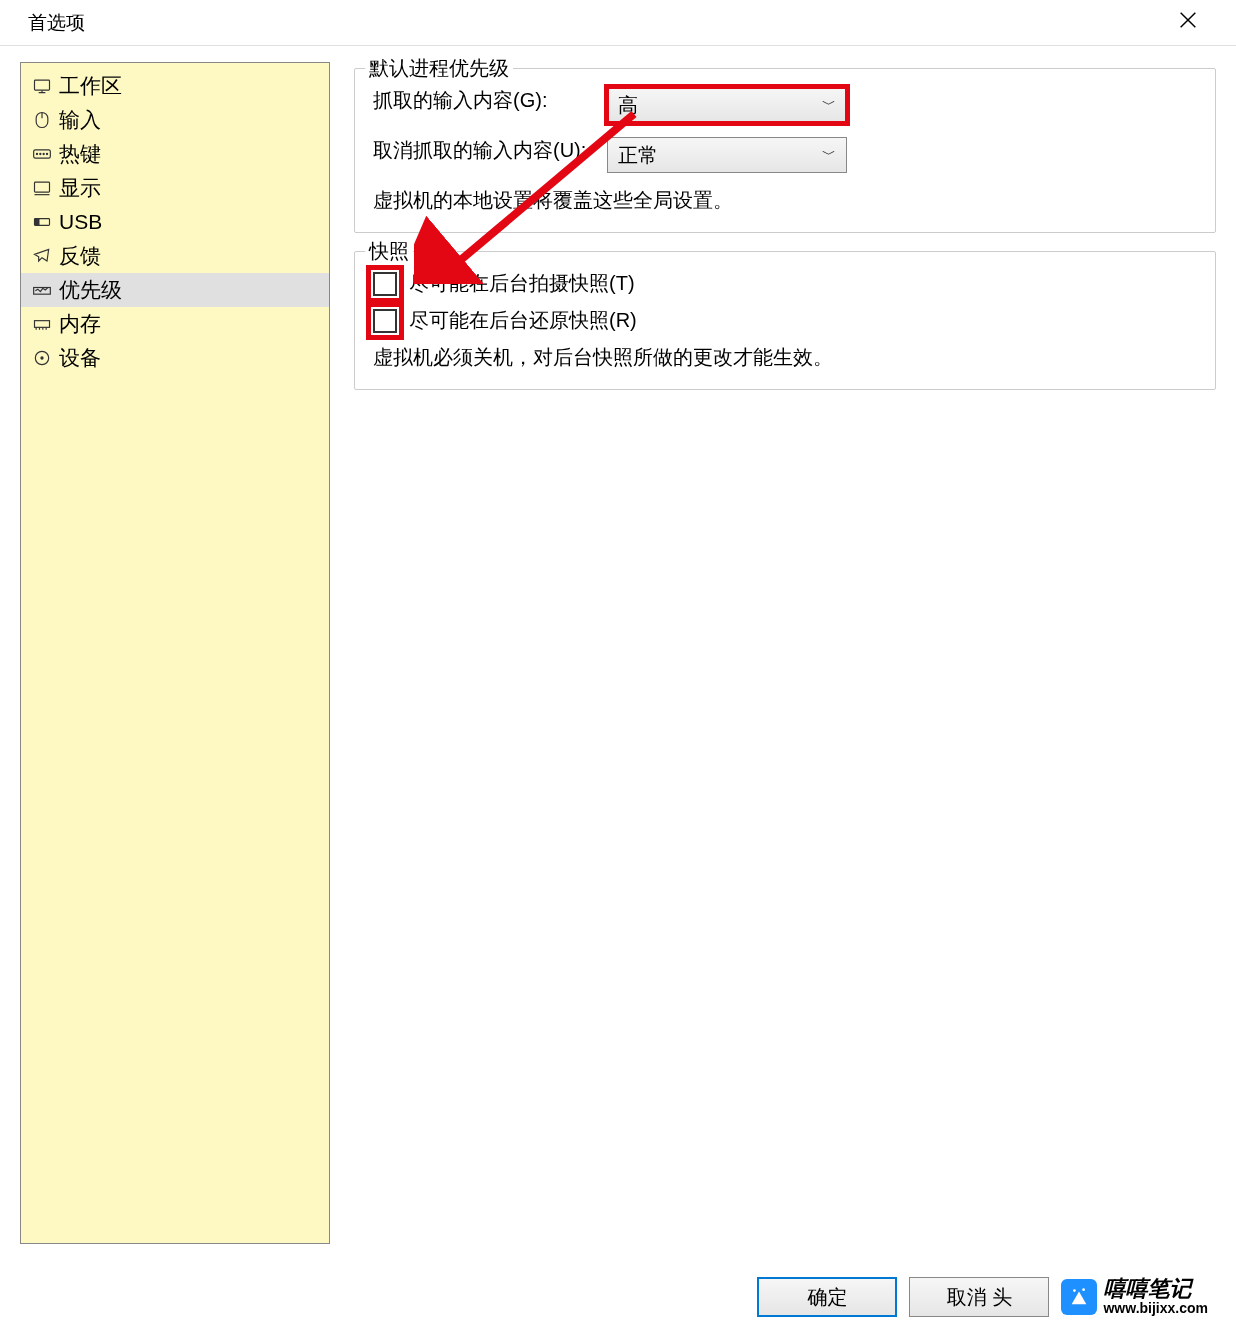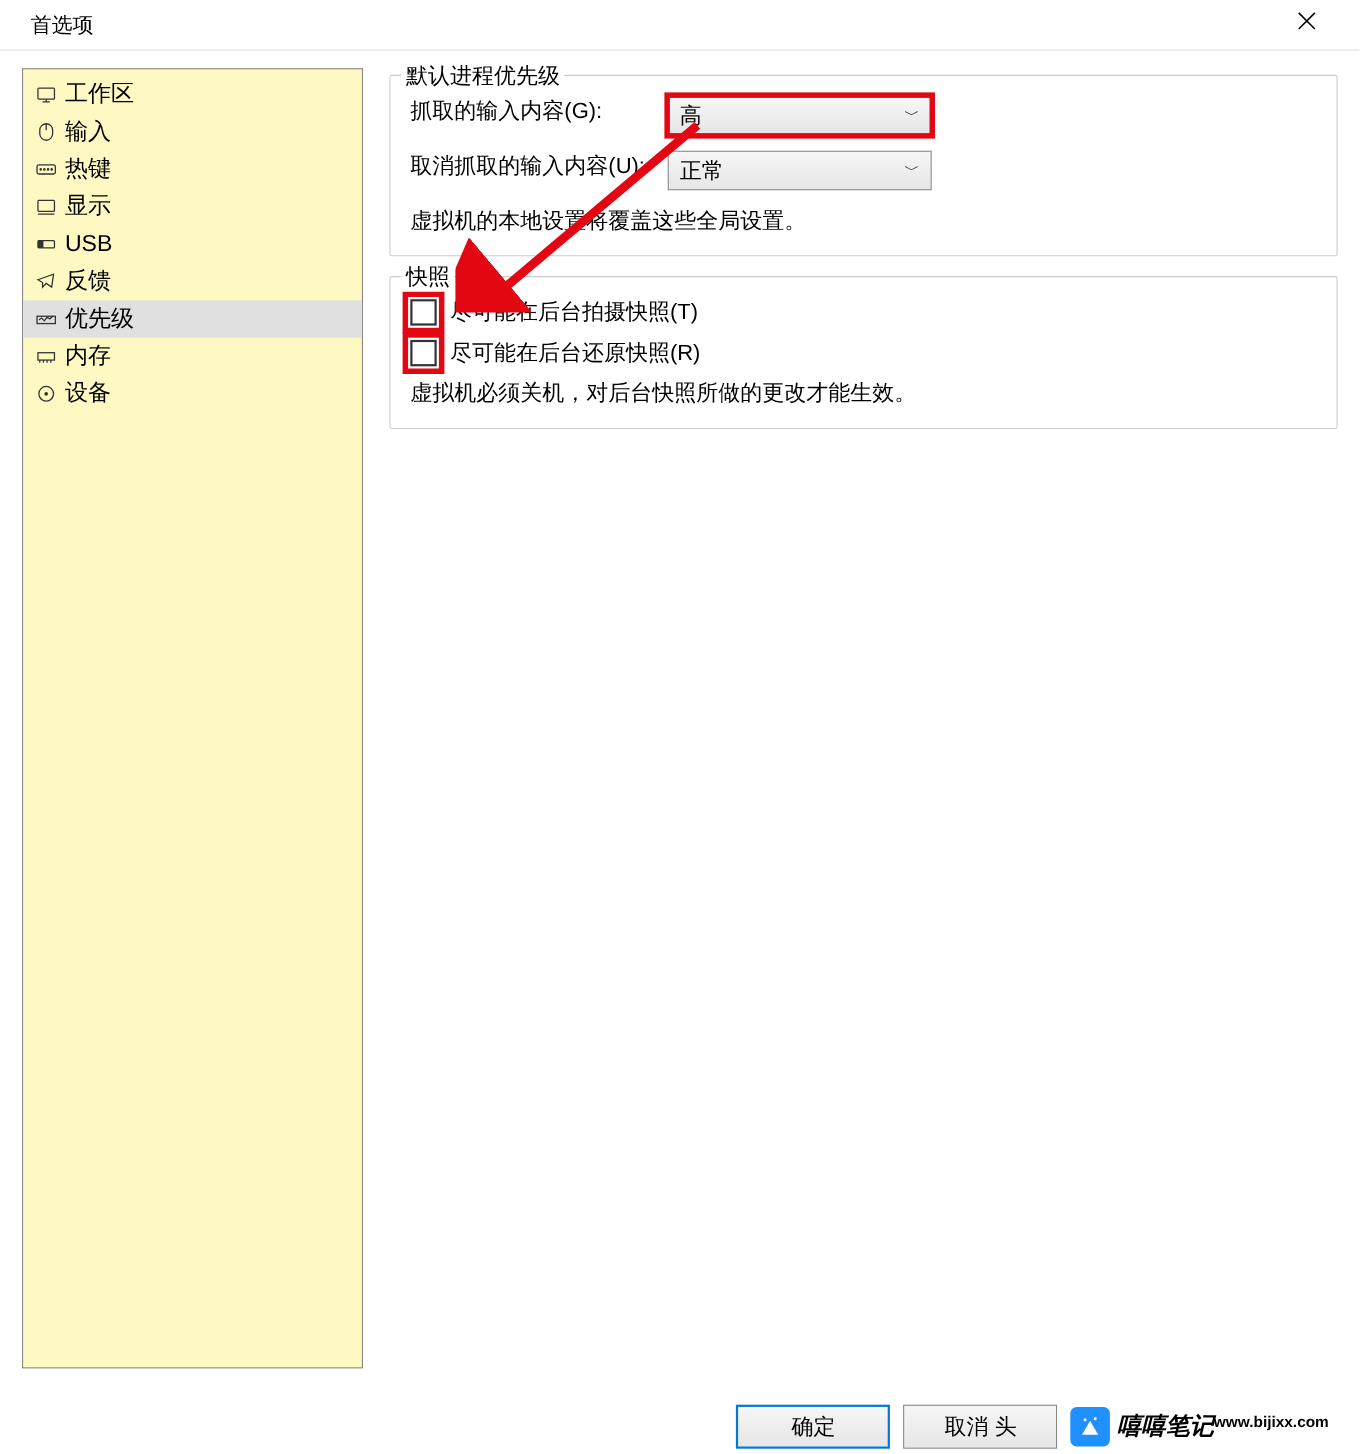--- a/index.html
+++ b/index.html
@@ -180,21 +180,21 @@
       width: 36px;
       height: 36px;
       background: #1e90ff;
       border-radius: 6px;
       display: flex;
       align-items: center;
       justify-content: center;
       color: #fff;
       font-size: 12px;
     }
-    .watermark-text { display: flex; line-height: 1.1; }
+    .watermark-text { display: flex; flex-direction: column; line-height: 1.1; }
     .watermark-cn { font-weight: bold; font-size: 22px; font-style: italic;}
     .watermark-url { font-size: 14px; font-weight: bold; }
   </style>
 </head>
 <body>
 
 <div class="titlebar">
   <div class="titlebar-title">首选项</div>
   <div class="close-btn">
     <svg viewBox="0 0 24 24" width="22" height="22">

